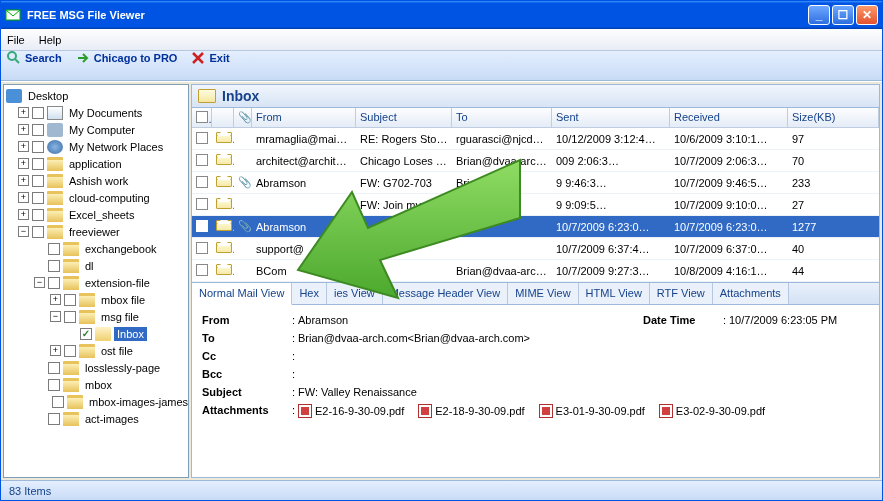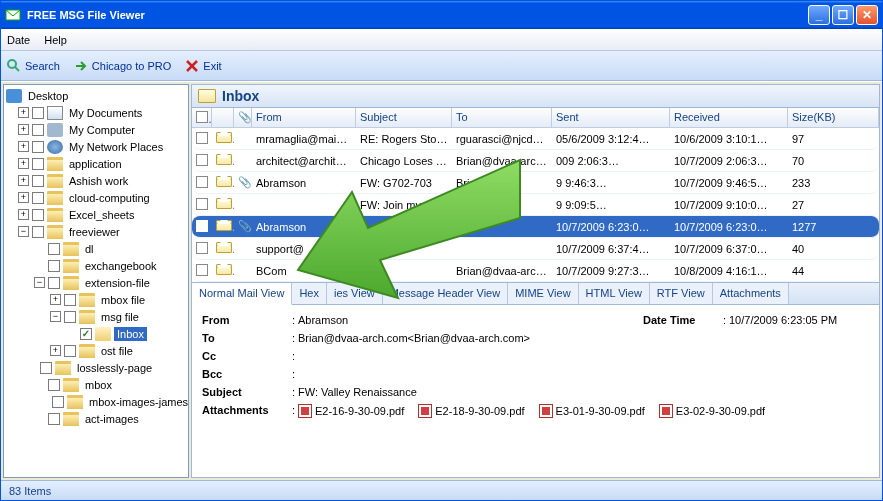--- a/index.html
+++ b/index.html
@@ -9,21 +9,21 @@
 
 .titlebar { height: 28px; background: linear-gradient(#3a93ff,#0054e3 8%,#0054e3 92%,#003ba8); display: flex; align-items: center; padding: 0 4px; color: #fff; font-weight: bold; }
 .titlebar .ticon { width: 16px; height: 16px; margin-right: 6px; display: inline-block; }
 .titlebar .spacer { flex: 1; }
 .winbtn { width: 22px; height: 20px; margin-left: 2px; border: 1px solid #fff; border-radius: 3px; background: linear-gradient(#6fa8ff,#2d6fe0); color: #fff; display: flex; align-items: center; justify-content: center; font-size: 12px; cursor: pointer; }
 .winbtn.close { background: linear-gradient(#ff9a6b,#e3522e); }
 
 .menubar { height: 22px; background: linear-gradient(#fefefe,#e8ecf5); display: flex; align-items: center; padding: 0 6px; border-bottom: 1px solid #b8c7e0; }
 .menubar span { margin-right: 14px; cursor: pointer; color: #000; }
 
-.toolbar { height: 30px; background: linear-gradient(#e4efff,#c8dbf5); border-bottom: 1px solid #9db8d9; display: flex; align-items: center; padding: 0 6px; }
+.toolbar { height: 30px; background: linear-gradient(#e4efff,#c8dbf5); border-bottom: 1px solid #9db8d9; display: flex; align-items: flex-start; padding: 0 6px; font-weight: bold; }
 .tool { display: flex; align-items: center; margin-right: 14px; cursor: pointer; color: #00309c; }
 .tool .ic { width: 14px; height: 14px; margin-right: 4px; }
 .tool.red { color: #00309c; }
 .toolbar .spacer { flex: 1; }
 .switchv { border: 1px solid #9db8d9; padding: 3px 8px; background: linear-gradient(#fdfeff,#e1ecfb); border-radius: 2px; display: flex; align-items: center; cursor: pointer; color: #00309c; }
 .switchv .ic { margin-right: 4px; }
 .switchv .dd { margin-left: 4px; font-size: 8px; }
 
 .body { flex: 1; display: flex; min-height: 0; border-top: 1px solid #fff; }
 
@@ -45,21 +45,21 @@
 
 .main { flex: 1; display: flex; flex-direction: column; margin: 2px 2px 2px 0; min-width: 0; }
 
 .inboxhdr { height: 24px; background: linear-gradient(#f0f5fc,#d7e4f5); border: 1px solid #9db8d9; display: flex; align-items: center; padding: 0 6px; }
 .inboxhdr .ic { width: 18px; height: 14px; background: linear-gradient(#fffde0,#f5e6a0); border: 1px solid #c0a030; border-radius: 1px; margin-right: 6px; }
 .inboxhdr .ttl { font-size: 14px; font-weight: bold; color: #15428b; }
 
 .grid { flex: 0 0 auto; border: 1px solid #9db8d9; border-top: none; background: #fff; }
 .ghdr { display: flex; height: 20px; background: linear-gradient(#fdfdfe,#e4ecf7); border-bottom: 1px solid #c0cde0; }
 .ghdr div { border-right: 1px solid #c0cde0; padding: 3px 4px; color: #15428b; overflow: hidden; white-space: nowrap; text-overflow: ellipsis; }
-.grow { display: flex; height: 22px; align-items: center; border-bottom: 1px solid #edf2f9; cursor: pointer; border-radius: 8px; }
+.grow { display: flex; height: 22px; align-items: center; border-bottom: 1px solid #edf2f9; cursor: pointer; }
 .grow div { padding: 0 4px; overflow: hidden; white-space: nowrap; text-overflow: ellipsis; }
 .grow.sel { background: #316ac5; color: #fff; }
 .c0 { width: 20px; flex-shrink: 0; text-align: center; }
 .c1 { width: 22px; flex-shrink: 0; }
 .c2 { width: 18px; flex-shrink: 0; }
 .c3 { width: 104px; flex-shrink: 0; }
 .c4 { width: 96px; flex-shrink: 0; }
 .c5 { width: 100px; flex-shrink: 0; }
 .c6 { width: 118px; flex-shrink: 0; }
 .c7 { width: 118px; flex-shrink: 0; }
@@ -101,21 +101,21 @@
         </svg>
     </span>
     <span>FREE MSG File Viewer</span>
     <span class="spacer"></span>
     <div class="winbtn">_</div>
     <div class="winbtn">☐</div>
     <div class="winbtn close">✕</div>
   </div>
 
   <div class="menubar">
-    <span>Date</span>
+    <span>File</span>
     <span>Help</span>
   </div>
 
   <div class="toolbar">
     <div class="tool">
       <span class="ic"><svg viewBox="0 0 14 14">
             <circle cx="5" cy="5" r="4" fill="none" stroke="#3a7" stroke-width="2"></circle>
             <line x1="8" y1="8" x2="12" y2="12" stroke="#3a7" stroke-width="2"></line>
           </svg></span>
       <span>Search</span>
@@ -187,27 +187,27 @@
       <div class="tnode" style="padding-left:14px">
           <span class="exp">−</span>
           <span class="chk"></span>
           <span class="ficon fold"></span>
           <span class="lbl">freeviewer</span>
         </div>
       <div class="tnode" style="padding-left:30px">
           <span class="exp none"></span>
           <span class="chk"></span>
           <span class="ficon fold"></span>
+          <span class="lbl">exchangebook</span>
+        </div>
+      <div class="tnode" style="padding-left:30px">
+          <span class="exp none"></span>
+          <span class="chk"></span>
+          <span class="ficon fold"></span>
           <span class="lbl">dl</span>
-        </div>
-      <div class="tnode" style="padding-left:30px">
-          <span class="exp none"></span>
-          <span class="chk"></span>
-          <span class="ficon fold"></span>
-          <span class="lbl">exchangebook</span>
         </div>
       <div class="tnode" style="padding-left:30px">
           <span class="exp">−</span>
           <span class="chk"></span>
           <span class="ficon fold"></span>
           <span class="lbl">extension-file</span>
         </div>
       <div class="tnode" style="padding-left:46px">
           <span class="exp">+</span>
           <span class="chk"></span>
@@ -225,21 +225,21 @@
           <span class="chk on"></span>
           <span class="ficon foldopen"></span>
           <span class="lbl">Inbox</span>
         </div>
       <div class="tnode" style="padding-left:46px">
           <span class="exp">+</span>
           <span class="chk"></span>
           <span class="ficon fold"></span>
           <span class="lbl">ost file</span>
         </div>
-      <div class="tnode" style="padding-left:22px">
+      <div class="tnode" style="padding-left:30px">
           <span class="exp none"></span>
           <span class="chk"></span>
           <span class="ficon fold"></span>
           <span class="lbl">losslessly-page</span>
         </div>
       <div class="tnode" style="padding-left:30px">
           <span class="exp none"></span>
           <span class="chk"></span>
           <span class="ficon fold"></span>
           <span class="lbl">mbox</span>
@@ -277,21 +277,21 @@
           <div class="c8">Size(KB)</div>
         </div>
         <div id="gridbody">
             <div class="grow">
               <div class="c0"><span class="rchk"></span></div>
               <div class="c1"><span class="envic open"></span></div>
               <div class="c2"></div>
               <div class="c3">mramaglia@mai…</div>
               <div class="c4">RE: Rogers Stor…</div>
               <div class="c5">rguarasci@njcd…</div>
-              <div class="c6">05/6/2009 3:12:4…</div>
+              <div class="c6">10/12/2009 3:12:4…</div>
               <div class="c7">10/6/2009 3:10:1…</div>
               <div class="c8">97</div>
             </div>
             <div class="grow">
               <div class="c0"><span class="rchk"></span></div>
               <div class="c1"><span class="envic open"></span></div>
               <div class="c2"></div>
               <div class="c3">architect@archit…</div>
               <div class="c4">Chicago Loses 2…</div>
               <div class="c5">Brian@dvaa-arc…</div>

